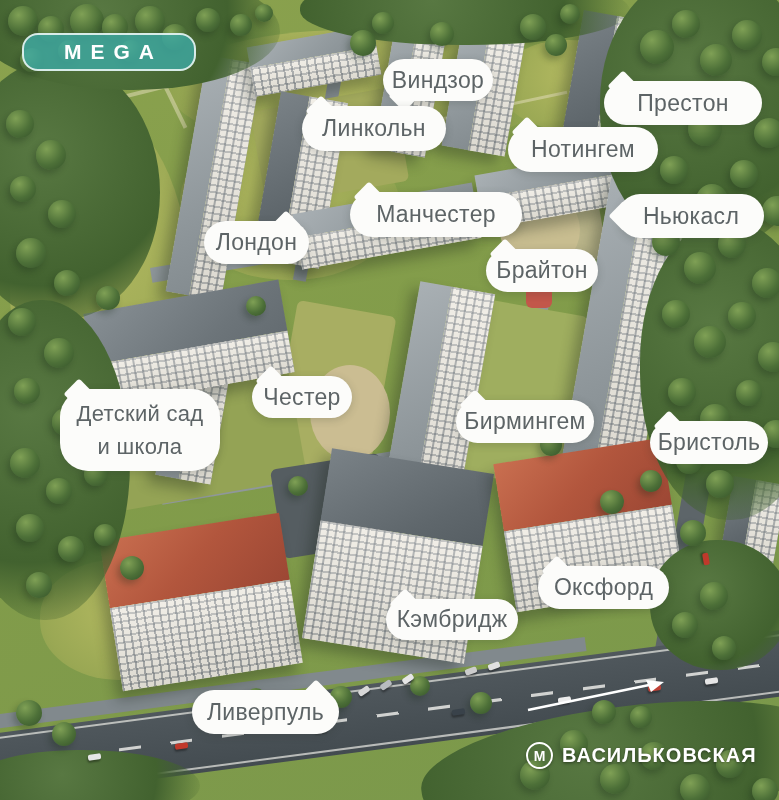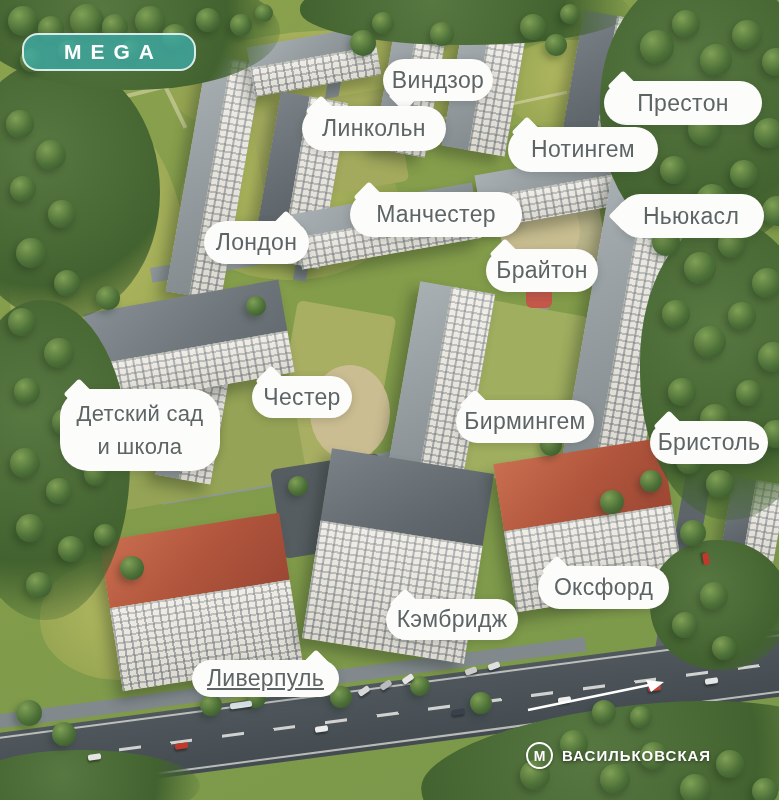--- a/index.html
+++ b/index.html
@@ -49,21 +49,21 @@
   #watermark{position:absolute;left:22px;top:16px;width:170px;height:34px;z-index:60;
     background:rgba(61,168,162,.82);border:2px solid rgba(255,255,255,.8);border-radius:16px;
     display:flex;align-items:center;justify-content:center;margin-top:17px;}
   #watermark .brand{color:#fff;font-weight:bold;font-size:21px;letter-spacing:9px;padding-left:9px;}
   #wm-ghost{position:absolute;left:10px;top:50px;z-index:60;color:rgba(255,255,255,.22);
     font-size:30px;font-weight:bold;letter-spacing:6px;}
   #metro{position:absolute;left:526px;top:742px;display:flex;align-items:center;gap:9px;z-index:55;}
   .m-circle{width:23px;height:23px;border:2.5px solid #fff;border-radius:50%;
     display:flex;align-items:center;justify-content:center;color:#fff;font-weight:bold;font-size:14px;
     box-shadow:0 1px 3px rgba(0,0,0,.35);}
-  .m-name{color:#fff;font-weight:bold;font-size:15px;letter-spacing:1px;text-shadow:0 1px 3px rgba(0,0,0,.45);}
+  .m-name{color:#fff;font-weight:bold;font-size:20px;letter-spacing:1px;text-shadow:0 1px 3px rgba(0,0,0,.45);}
   #dir-arrow{position:absolute;left:520px;top:672px;z-index:55;}
 </style>
 </head>
 <body>
 
 <div id="stage">
 
   <div id="scene">
       <div class="patch light" style="left: 170px; top: 30px; width: 380px; height: 120px;"></div>
       <div class="patch light" style="left: 10px; top: 110px; width: 180px; height: 350px;"></div>
@@ -281,21 +281,21 @@
       <div class="bubble" style="left: 618px; top: 194px; width: 146px; height: 44px;"><div class="tail l"></div>Ньюкасл</div>
       <div class="bubble" style="left: 204px; top: 221px; width: 105px; height: 43px;"><div class="tail tr"></div>Лондон</div>
       <div class="bubble" style="left: 486px; top: 249px; width: 112px; height: 43px;"><div class="tail tl"></div>Брайтон</div>
       <div class="bubble" style="left: 252px; top: 376px; width: 100px; height: 42px;"><div class="tail tl"></div>Честер</div>
       <div class="bubble multiline" style="left: 60px; top: 389px; width: 160px; height: 82px;"><div class="tail tl"></div>Детский сад
 и школа</div>
       <div class="bubble" style="left: 456px; top: 400px; width: 138px; height: 43px;"><div class="tail tl"></div>Бирмингем</div>
       <div class="bubble" style="left: 650px; top: 421px; width: 118px; height: 43px;"><div class="tail tl"></div>Бристоль</div>
       <div class="bubble" style="left: 538px; top: 566px; width: 131px; height: 43px;"><div class="tail tl"></div>Оксфорд</div>
       <div class="bubble" style="left: 386px; top: 599px; width: 132px; height: 41px;"><div class="tail tl"></div>Кэмбридж</div>
-      <div class="bubble" style="left: 192px; top: 660px; width: 147px; height: 37px; text-decoration: underline;"><div class="tail tr"></div>Ливерпуль</div>
+      <div class="bubble" style="left: 192px; top: 690px; width: 147px; height: 44px;"><div class="tail tr"></div>Ливерпуль</div>
     </div>
 
   <div id="watermark">
     <span class="brand">MEGA</span>
   </div>
 
   <svg id="dir-arrow" width="160" height="46" viewBox="0 0 160 46">
     <line x1="8" y1="38" x2="134" y2="12" stroke="#ffffff" stroke-width="2.6"></line>
     <polygon points="144,10 126,8 131,20" fill="#ffffff"></polygon>
   </svg>

